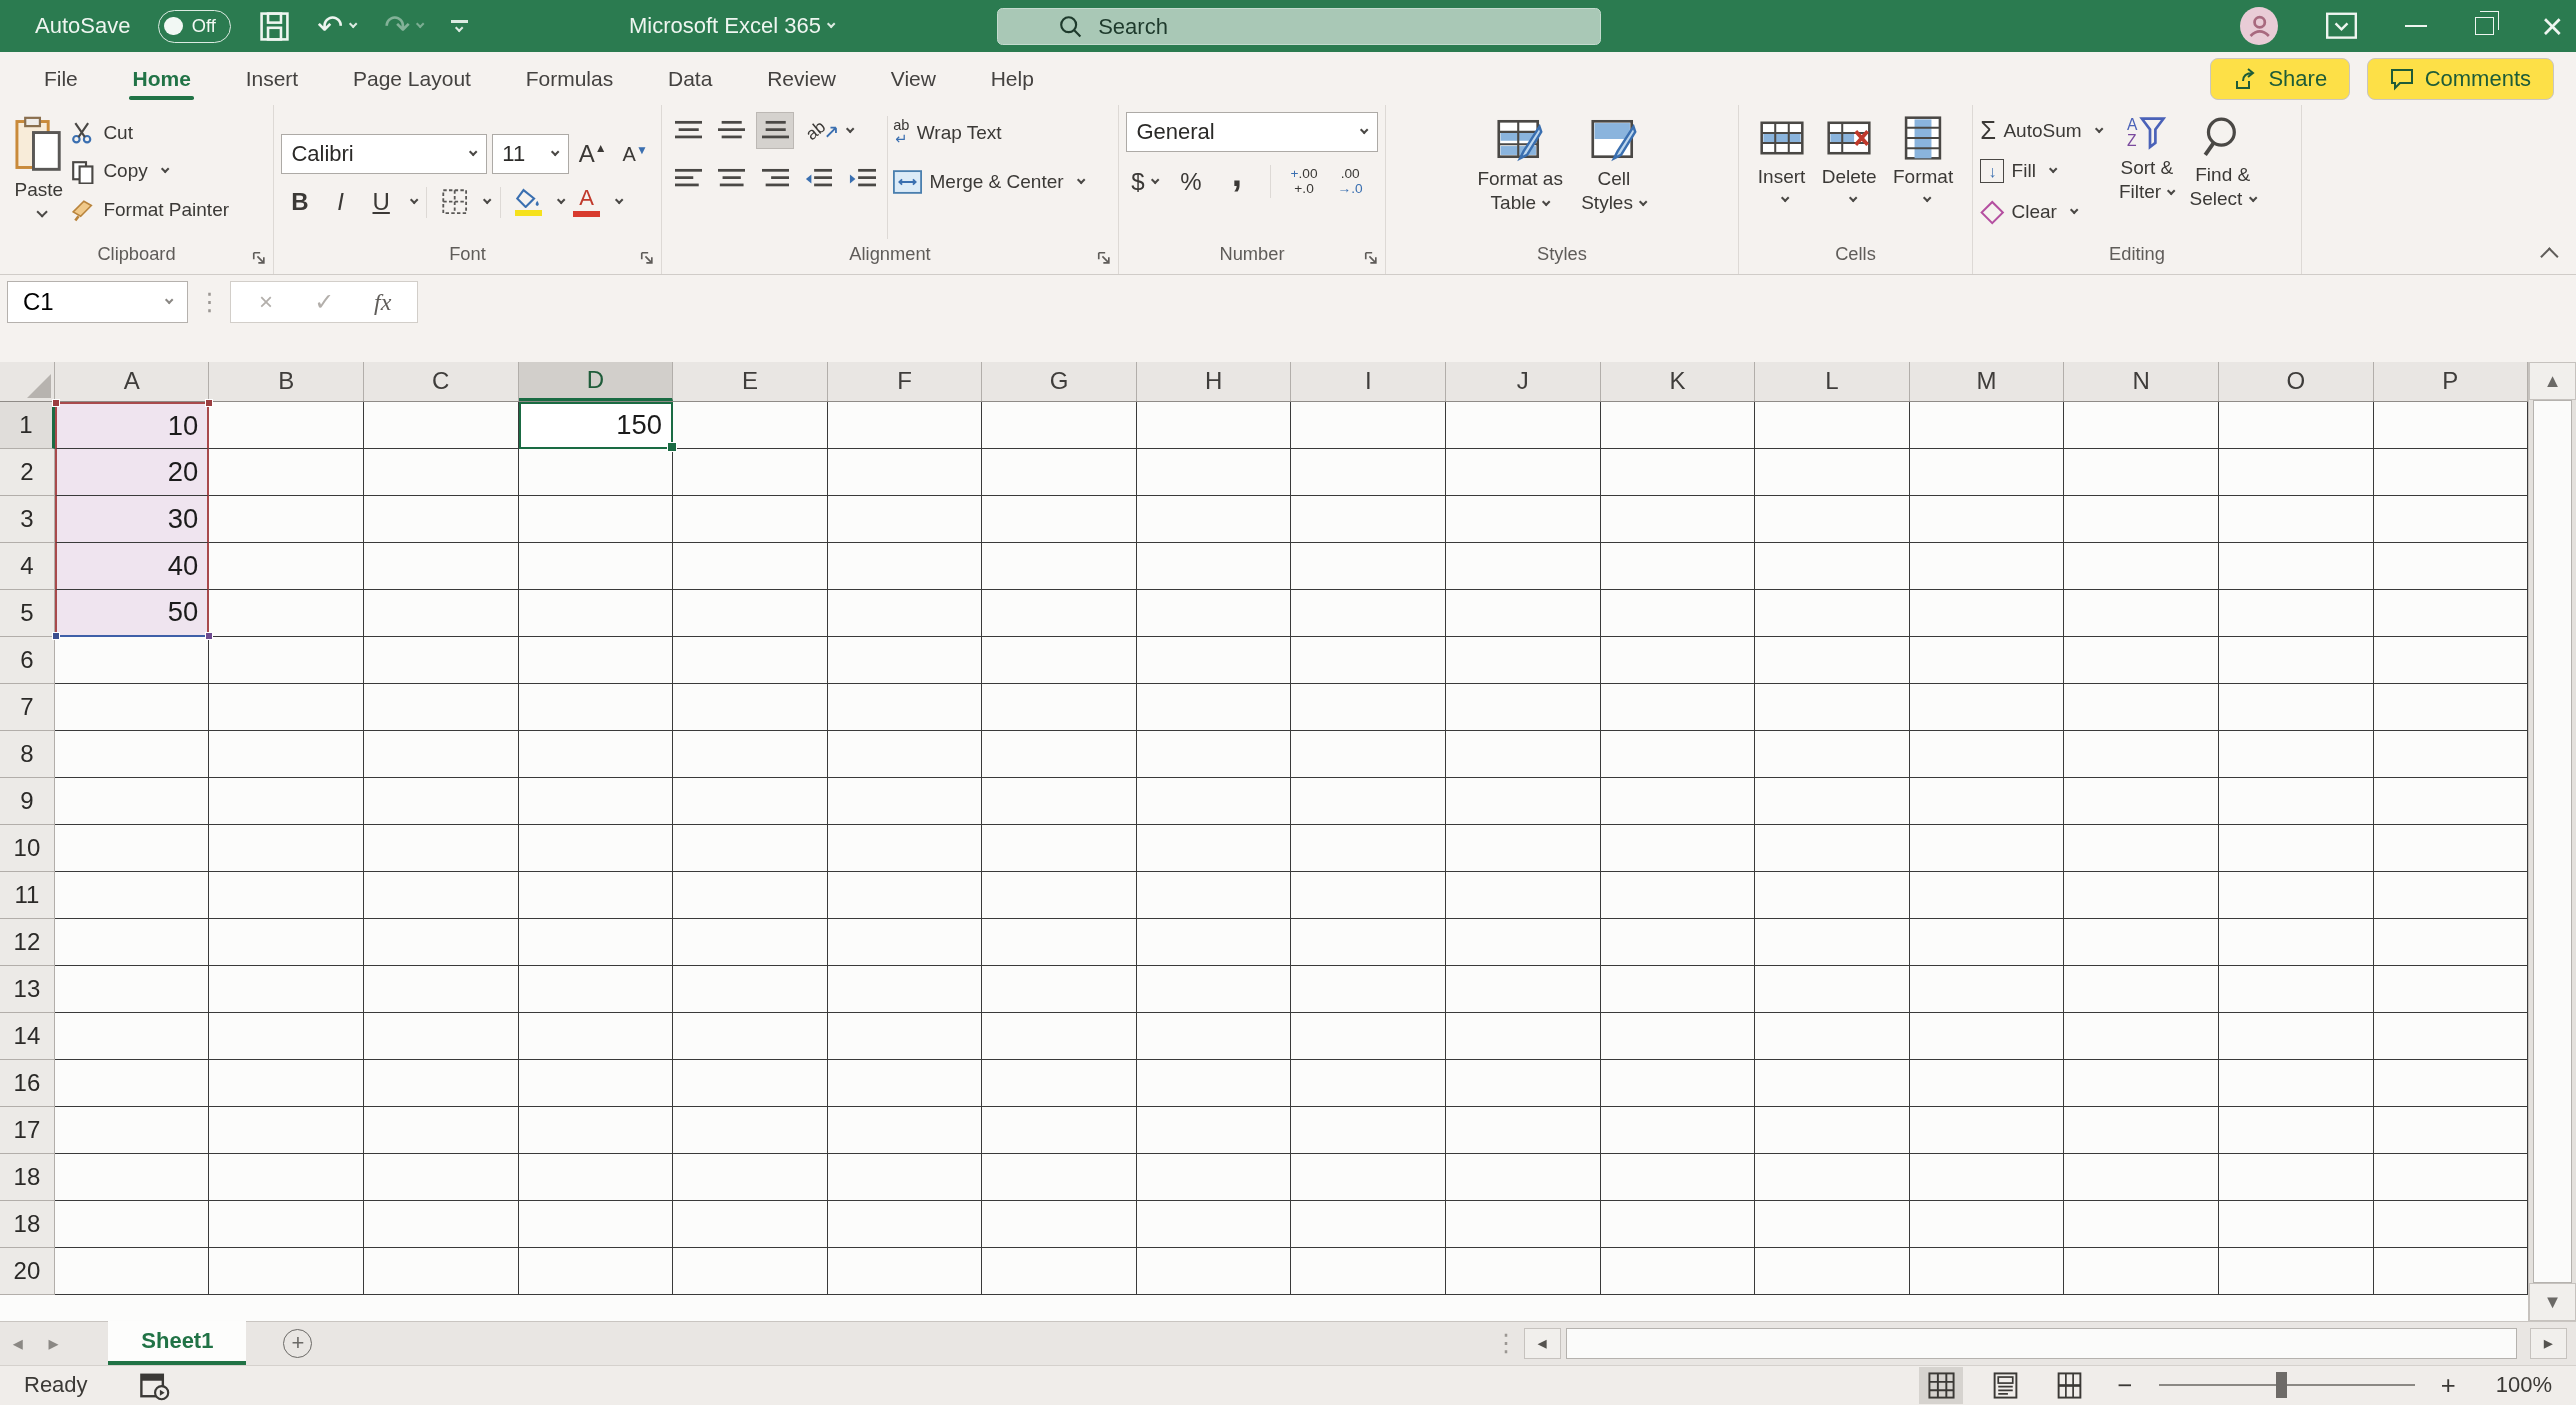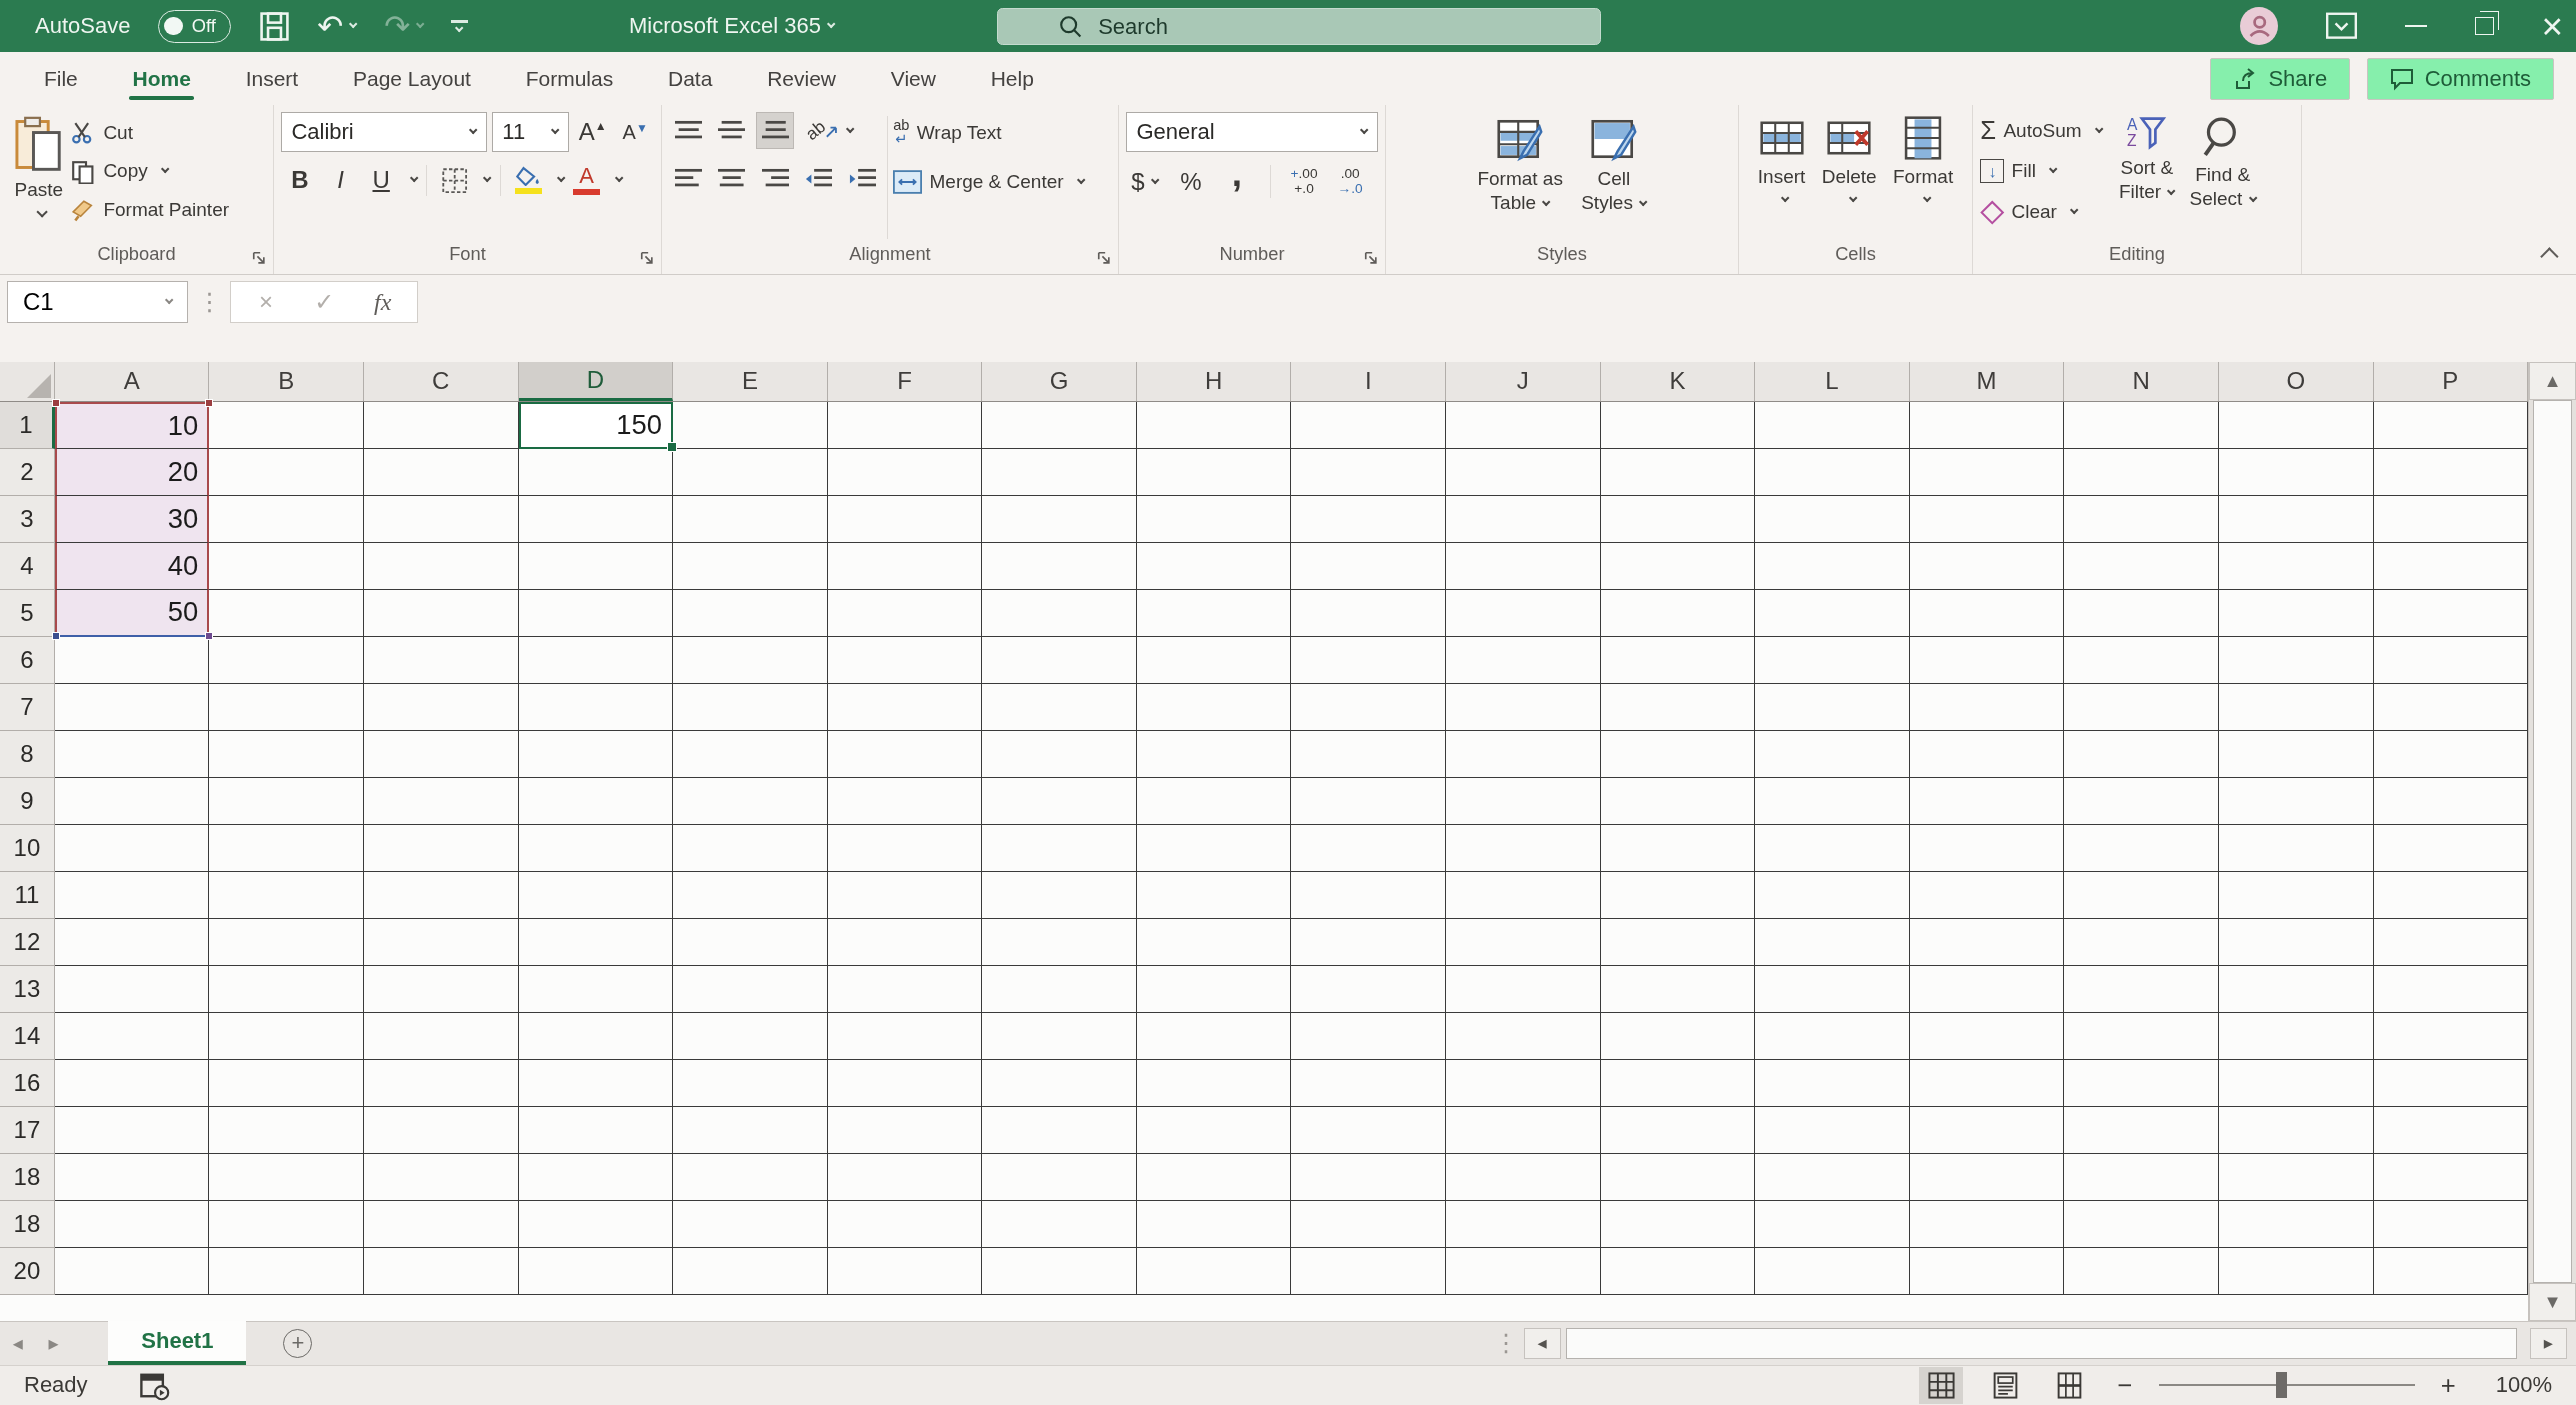--- a/index.html
+++ b/index.html
@@ -42,22 +42,22 @@
 
   
   .tabrow { height:53px; background:#f5f2ef; display:flex; align-items:center;
     padding-left:16.5px; position:relative; }
   .rtab { font-size:21px; color:#444240; padding:0 27.4px; height:53px; display:flex;
     align-items:center; }
   .rtab.active { color:#217346; font-weight:600; position:relative; }
   .rtab.active::after { content:""; position:absolute; left:24px; right:24px; bottom:4.6px;
     height:4.6px; background:#217346; border-radius:1.8px; }
   .tabrow-right { position:absolute; right:22px; top:5.5px; display:flex; gap:16.5px; }
-  .pill-btn { display:flex; align-items:center; gap:11px; background:#86efac;
-    border:0.9px solid #c9c5c1; border-radius:2px; height:42px; padding:0 22px;
+  .pill-btn { display:flex; align-items:center; gap:11px; background:#fde047;
+    border:0.9px solid #c9c5c1; border-radius:8px; height:42px; padding:0 22px;
     font-size:22px; color:#1e5c38; }
 
   
   .ribbon { height:170px; background:#f5f2ef; display:flex; border-bottom:1.8px solid #d0ccc8;
     position:relative; }
   .rgroup { position:relative; display:flex; flex-direction:column;
     border-right:0.9px solid #ddd9d5; padding:7.3px 7.3px 0; flex-shrink:0; }
   .rbody { flex:1; display:flex; }
   .rlabel { height:31px; text-align:center; color:#5f5c59; font-size:18.3px; }
   .launcher { position:absolute; right:5.5px; bottom:7.3px; }
@@ -66,21 +66,21 @@
   .blabel { font-size:19px; color:#3b3936; line-height:24px; text-align:center; }
   .smallrow { display:flex; align-items:center; gap:7.3px; font-size:19px; color:#3b3936;
     height:37px; }
   .vdiv { width:0.9px; background:#ddd9d5; margin:3.7px 5.5px; align-self:stretch; }
 
   
   .g-clipboard { width:274px; }
   .clip-col { display:flex; flex-direction:column; justify-content:flex-start; gap:1.8px; padding-top:1.8px; }
   
   .g-font { width:388px; }
-  .fontcol { display:flex; flex-direction:column; gap:9.1px; width:100%; }
+  .fontcol { display:flex; flex-direction:column; gap:9.1px; width:100%;justify-content:center; }
   .selbox { background:#fff; border:0.9px solid #adaaa6; height:40px; display:flex;
     align-items:center; font-size:22px; color:#2b2a28; padding:0 9.1px; }
   .fontrow2 { display:flex; align-items:center; gap:3.7px; }
   .fmt-btn { min-width:37px; height:38px; display:flex; align-items:center;
     justify-content:center; font-size:24px; color:#3b3936; }
   .colorbar { display:flex; flex-direction:column; align-items:center; line-height:1; }
   .colorbar .bar { width:27.4px; height:6.4px; margin-top:1.8px; }
   
   .g-alignment { width:457px; }
   .aligncol { display:flex; flex-direction:column; gap:11px; }

